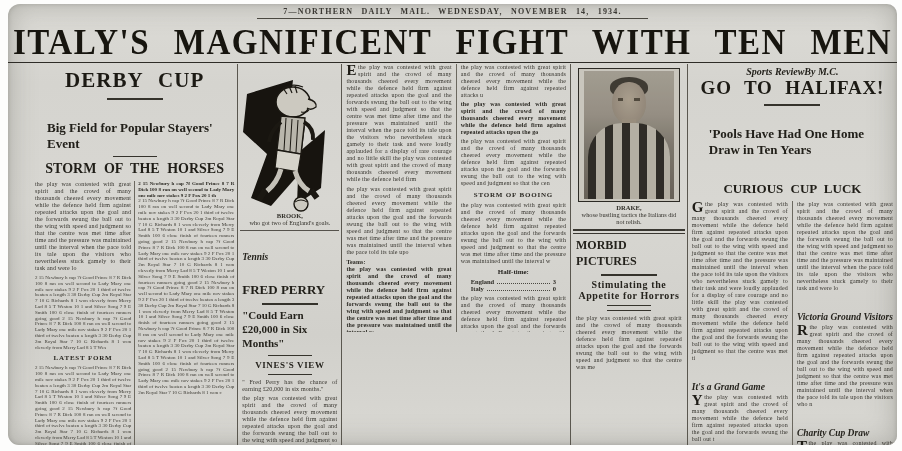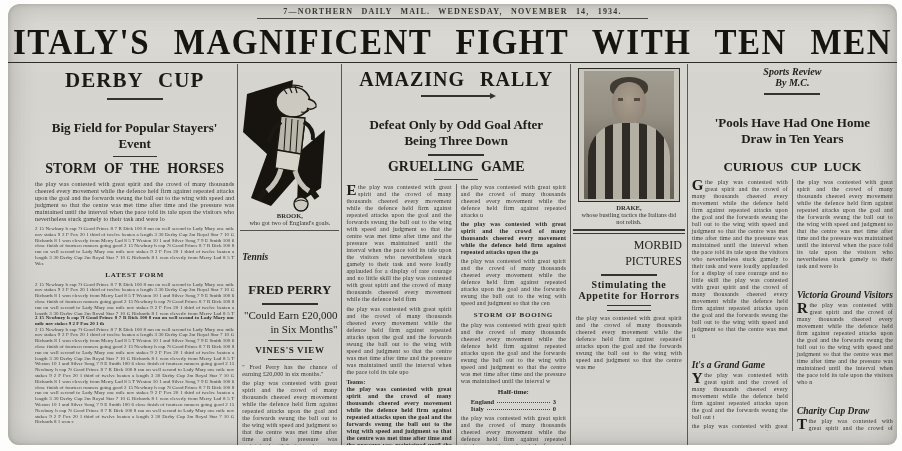--- a/index.html
+++ b/index.html
@@ -17,23 +17,23 @@
   .banner-headline{font-size:33px;font-weight:bold;letter-spacing:1.5px;word-spacing:14px;color:#17150f;
          white-space:nowrap;transform:scaleY(1.08);filter:blur(.2px);}
   
   .cols{position:absolute;left:0;right:0;top:60px;bottom:0;display:flex;padding-left:24px;}
   .vrule{width:1px;background:#5a574f;}
   .section{overflow:hidden;}
   .sec-pad{padding:4px 5px 0;}
   
   .head-xl{font-size:21px;font-weight:bold;text-align:center;word-spacing:9px;letter-spacing:1px;color:#1c1a14;filter:blur(.2px);}
   .head-lg{font-size:19px;font-weight:bold;text-align:center;word-spacing:7px;letter-spacing:.8px;color:#1c1a14;filter:blur(.2px);}
-  .head-md{font-size:13px;font-weight:bold;text-align:center;color:#22201a;line-height:1.25;filter:blur(.2px);margin-top:20px;}
+  .head-md{font-size:13px;font-weight:bold;text-align:left;color:#22201a;line-height:1.25;filter:blur(.2px);margin-top:20px;}
   .head-sm{font-size:14px;font-weight:bold;text-align:center;word-spacing:4px;color:#201e18;filter:blur(.2px);}
-  .head-xs{font-size:11px;font-weight:normal;text-align:right;color:#24221c;line-height:1.3;filter:blur(.2px);}
+  .head-xs{font-size:11px;font-weight:bold;text-align:left;color:#24221c;line-height:1.3;filter:blur(.2px);}
   .head-xxs{font-size:9px;font-weight:bold;text-align:center;letter-spacing:.6px;color:#26241e;filter:blur(.2px);}
   .mini-head{font-size:7px;font-weight:bold;text-align:center;letter-spacing:.8px;color:#2a2822;margin:4px 0 3px;filter:blur(.25px);}
   .ital-head{font-size:9.5px;font-weight:bold;font-style:italic;color:#26241e;margin:20px 0 2px;filter:blur(.2px);}
   .deco{width:52px;height:2px;background:#35332c;margin:4px auto;}
   .deco.thin{height:1px;width:44px;}
   .deco.arrow{position:relative;width:70px;height:1.5px;}
   .deco.arrow::after{content:"";position:absolute;right:-5px;top:-2.2px;border-left:6px solid #35332c;
         border-top:3px solid transparent;border-bottom:3px solid transparent;}
   .deco.dbl{height:1px;border-bottom:1px solid #35332c;background:#35332c;width:56px;margin:3px auto;padding-top:1.5px;background-clip:content-box;}
   
@@ -61,21 +61,21 @@
         background:linear-gradient(180deg,#a49e92 0%,#968f83 34%,#7b756a 60%,#665f55 100%);filter:blur(.35px) contrast(.95);}
   .ph-hair{position:absolute;left:26px;top:6px;width:38px;height:20px;border-radius:50% 50% 40% 40%;background:#3c372f;}
   .ph-head{position:absolute;left:28px;top:11px;width:34px;height:42px;border-radius:48%;
         background:radial-gradient(ellipse at 50% 42%,#b3a render#aaa 0,#ab9f8d 0%,#94897a 70%,#7d7264 100%);}
   .ph-eyes{position:absolute;left:34px;top:27px;width:22px;height:3px;
         background:linear-gradient(90deg,#4e463a 0 5px,transparent 5px 16px,#4e463a 16px 21px);}
   .ph-shirt{position:absolute;left:4px;top:52px;width:82px;height:76px;border-radius:34px 34px 0 0;
         background:repeating-linear-gradient(90deg,#2b2822 0 8px,#b7b2a5 8px 17px);}
   .ph-neck{position:absolute;left:38px;top:48px;width:14px;height:10px;background:#998e7d;}
   
-  .kicker{display:flex;justify-content:center;align-items:center;padding:2px 4px 0;flex-direction:column;}
+  .kicker{display:flex;justify-content:center;align-items:center;padding:2px 4px 0;}
   .kicker span{font-size:10px;font-weight:bold;font-style:italic;color:#24221c;filter:blur(.2px);}
   .clip{overflow:hidden;}
 </style>
 </head>
 <body>
 
 <div class="stage">
   <div class="paper">
 
     <div class="masthead">
@@ -89,21 +89,21 @@
     <div class="cols">
 
       <div class="section" style="width:211px;">
         <div class="sec-pad">
           <div class="head-xl">DERBY CUP</div>
           <div class="deco dbl"></div>
           <div class="head-md" style="padding:0 10px;">Big Field for Popular Stayers' Event</div>
           <div class="deco thin"></div>
           <div class="head-sm">STORM OF THE HORSES</div>
         </div>
-        <div class="subcols" style="height:268px;margin-top:4px;flex-direction:column;">
+        <div class="subcols" style="height:268px;margin-top:4px;">
           <div class="subcol" style="padding:0 3px;">
             <div class="body-txt">the play was contested with great spirit and the crowd of many thousands cheered every movement while the defence held firm against repeated attacks upon the goal and the forwards swung the ball out to the wing with speed and judgment so that the centre was met time after time and the pressure was maintained until the interval when the pace told its tale upon the visitors who nevertheless stuck gamely to their task and were lo</div>
             <div class="agate" style="margin-top:3px;">2 15 Newbury h cap 7f Good Prince 8 7 R Dick 100 8 ran on well second to Lady Mary one mile nov stakes 9 2 F Fox 20 1 third of twelve beaten a length 3 30 Derby Cup 2m Royal Star 7 10 G Richards 8 1 won cleverly from Merry Lad 8 5 T Weston 10 1 and Silver Song 7 9 E Smith 100 6 close finish of fourteen runners going good  2 15 Newbury h cap 7f Good Prince 8 7 R Dick 100 8 ran on well second to Lady Mary one mile nov stakes 9 2 F Fox 20 1 third of twelve beaten a length 3 30 Derby Cup 2m Royal Star 7 10 G Richards 8 1 won cleverly from Merry Lad 8 5 T Wes</div>
             <div class="mini-head">LATEST FORM</div>
             <div class="agate">2 15 Newbury h cap 7f Good Prince 8 7 R Dick 100 8 ran on well second to Lady Mary one mile nov stakes 9 2 F Fox 20 1 third of twelve beaten a length 3 30 Derby Cup 2m Royal Star 7 10 G Richards 8 1 won cleverly from Merry Lad 8 5 T Weston 10 1 and Silver Song 7 9 E Smith 100 6 close finish of fourteen runners going good  2 15 Newbury h cap 7f Good Prince 8 7 R Dick 100 8 ran on well second to Lady Mary one mile nov stakes 9 2 F Fox 20 1 third of twelve beaten a length 3 30 Derby Cup 2m Royal Star 7 10 G Richards 8 1 won cleverly from Merry Lad 8 5 T Weston 10 1 and Silver Song 7 9 E Smith 100 6 close finish of fourteen runners going good  2 15 Newbury h cap 7f Good Prince 8 7 R Dick 100 8 ran on well second to Lady Mary one mile nov stakes 9 2 F Fox 20 1 third of twelve beaten a length 3 30 Derby Cup 2m Royal Star 7 10 G Richards 8 1 won cleverly from Merry Lad 8 5 T Weston 10 1 and Sil</div>
           </div>
           <div class="vrule"></div>
           <div class="subcol" style="padding:0 3px;">
             <div class="agate bold-par">2 15 Newbury h cap 7f Good Prince 8 7 R Dick 100 8 ran on well second to Lady Mary one mile nov stakes 9 2 F Fox 20 1 th</div>
             <div class="agate">2 15 Newbury h cap 7f Good Prince 8 7 R Dick 100 8 ran on well second to Lady Mary one mile nov stakes 9 2 F Fox 20 1 third of twelve beaten a length 3 30 Derby Cup 2m Royal Star 7 10 G Richards 8 1 won cleverly from Merry Lad 8 5 T Weston 10 1 and Silver Song 7 9 E Smith 100 6 close finish of fourteen runners going good  2 15 Newbury h cap 7f Good Prince 8 7 R Dick 100 8 ran on well second to Lady Mary one mile nov stakes 9 2 F Fox 20 1 third of twelve beaten a length 3 30 Derby Cup 2m Royal Star 7 10 G Richards 8 1 won cleverly from Merry Lad 8 5 T Weston 10 1 and Silver Song 7 9 E Smith 100 6 close finish of fourteen runners going good  2 15 Newbury h cap 7f Good Prince 8 7 R Dick 100 8 ran on well second to Lady Mary one mile nov stakes 9 2 F Fox 20 1 third of twelve beaten a length 3 30 Derby Cup 2m Royal Star 7 10 G Richards 8 1 won cleverly from Merry Lad 8 5 T Weston 10 1 and Silver Song 7 9 E Smith 100 6 close finish of fourteen runners going good  2 15 Newbury h cap 7f Good Prince 8 7 R Dick 100 8 ran on well second to Lady Mary one mile nov stakes 9 2 F Fox 20 1 third of twelve beaten a length 3 30 Derby Cup 2m Royal Star 7 10 G Richards 8 1 won cleverly from Merry Lad 8 5 T Weston 10 1 and Silver Song 7 9 E Smith 100 6 close finish of fourteen runners going good  2 15 Newbury h cap 7f Good Prince 8 7 R Dick 100 8 ran on well second to Lady Mary one mile nov stakes 9 2 F Fox 20 1 third of twelve beaten a length 3 30 Derby Cup 2m Royal Star 7 10 G Richards 8 1 won c</div>
@@ -148,28 +148,20 @@
           <div class="head-xxs">VINES'S VIEW</div>
           <div class="deco thin"></div>
           <div class="body-txt" style="margin-top:2px;">" Fred Perry has the chance of earning £20,000 in six months."</div>
           <div class="body-txt" style="margin-top:2px;">the play was contested with great spirit and the crowd of many thousands cheered every movement while the defence held firm against repeated attacks upon the goal and the forwards swung the ball out to the wing with speed and judgment so that the centre was met time after time and the pressure was maintained until the interval w</div>
         </div>
       </div>
 
       <div class="vrule"></div>
 
       <div class="section" style="width:234px;">
-        <div class="sec-pad">
-          <div class="head-xl" style="font-size:20px;">AMAZING RALLY</div>
-          <div class="deco arrow"></div>
-          <div class="head-md" style="padding:0 14px;">Defeat Only by Odd Goal After Being Three Down</div>
-          <div class="deco dbl"></div>
-          <div class="head-sm">GRUELLING GAME</div>
-          <div class="deco thin"></div>
-        </div>
         <div class="subcols" style="height:268px;">
           <div class="subcol" style="padding:0 4px;">
             <p class="body-txt" style="margin:0;"><span class="dropcap">E</span><span>the play was contested with great spirit and the crowd of many thousands cheered every movement while the defence held firm against repeated attacks upon the goal and the forwards swung the ball out to the wing with speed and judgment so that the centre was met time after time and the pressure was maintained until the interval when the pace told its tale upon the visitors who nevertheless stuck gamely to their task and were loudly applauded for a display of rare courage and no little skill  the play was contested with great spirit and the crowd of many thousands cheered every movement while the defence held firm </span></p>
             <div class="body-txt" style="margin-top:3px;">the play was contested with great spirit and the crowd of many thousands cheered every movement while the defence held firm against repeated attacks upon the goal and the forwards swung the ball out to the wing with speed and judgment so that the centre was met time after time and the pressure was maintained until the interval when the pace told its tale upo</div>
             <div class="body-txt bold-par" style="margin-top:3px;text-align:left;">Teams:</div>
             <div class="body-txt bold-par">the play was contested with great spirit and the crowd of many thousands cheered every movement while the defence held firm against repeated attacks upon the goal and the forwards swung the ball out to the wing with speed and judgment so that the centre was met time after time and the pressure was maintained until the interval w</div>
           </div>
           <div class="vrule"></div>
           <div class="subcol" style="padding:0 4px;">
             <div class="body-txt">the play was contested with great spirit and the crowd of many thousands cheered every movement while the defence held firm against repeated attacks u</div>
@@ -223,23 +215,24 @@
       </div>
 
       <div class="vrule"></div>
 
       <div class="section clip" style="width:215px;">
         <div class="kicker">
           <span>Sports Review</span>
           <span>By M.C.</span>
         </div>
         <div class="sec-pad" style="padding-top:0;">
+          <div class="head-lg">GO TO HALIFAX!</div>
           <div class="deco dbl"></div>
           <div class="head-md" style="padding:0 16px;">'Pools Have Had One Home Draw in Ten Years</div>
-          <div class="head-sm" style="margin-top:12px;font-size:13px;">CURIOUS CUP LUCK</div>
+          <div class="head-sm" style="margin-top:23px;font-size:13px;">CURIOUS CUP LUCK</div>
         </div>
         <div class="subcols" style="height:252px;margin-top:4px;">
           <div class="subcol" style="padding:0 4px;">
             <p class="body-txt" style="margin:0;"><span class="dropcap">G</span><span>the play was contested with great spirit and the crowd of many thousands cheered every movement while the defence held firm against repeated attacks upon the goal and the forwards swung the ball out to the wing with speed and judgment so that the centre was met time after time and the pressure was maintained until the interval when the pace told its tale upon the visitors who nevertheless stuck gamely to their task and were loudly applauded for a display of rare courage and no little skill  the play was contested with great spirit and the crowd of many thousands cheered every movement while the defence held firm against repeated attacks upon the goal and the forwards swung the ball out to the wing with speed and judgment so that the centre was met ti</span></p>
             <div class="ital-head">It's a Grand Game</div>
             <p class="body-txt" style="margin:0;"><span class="dropcap">Y</span><span>the play was contested with great spirit and the crowd of many thousands cheered every movement while the defence held firm against repeated attacks upon the goal and the forwards swung the ball out t</span></p>
             <div class="body-txt" style="margin-top:2px;">the play was contested with great spirit and the crowd of many thousands cheered every movement while the defence held firm against repeated attacks upon the go</div>
           </div>
           <div class="vrule"></div>
           <div class="subcol" style="padding:0 4px;">

